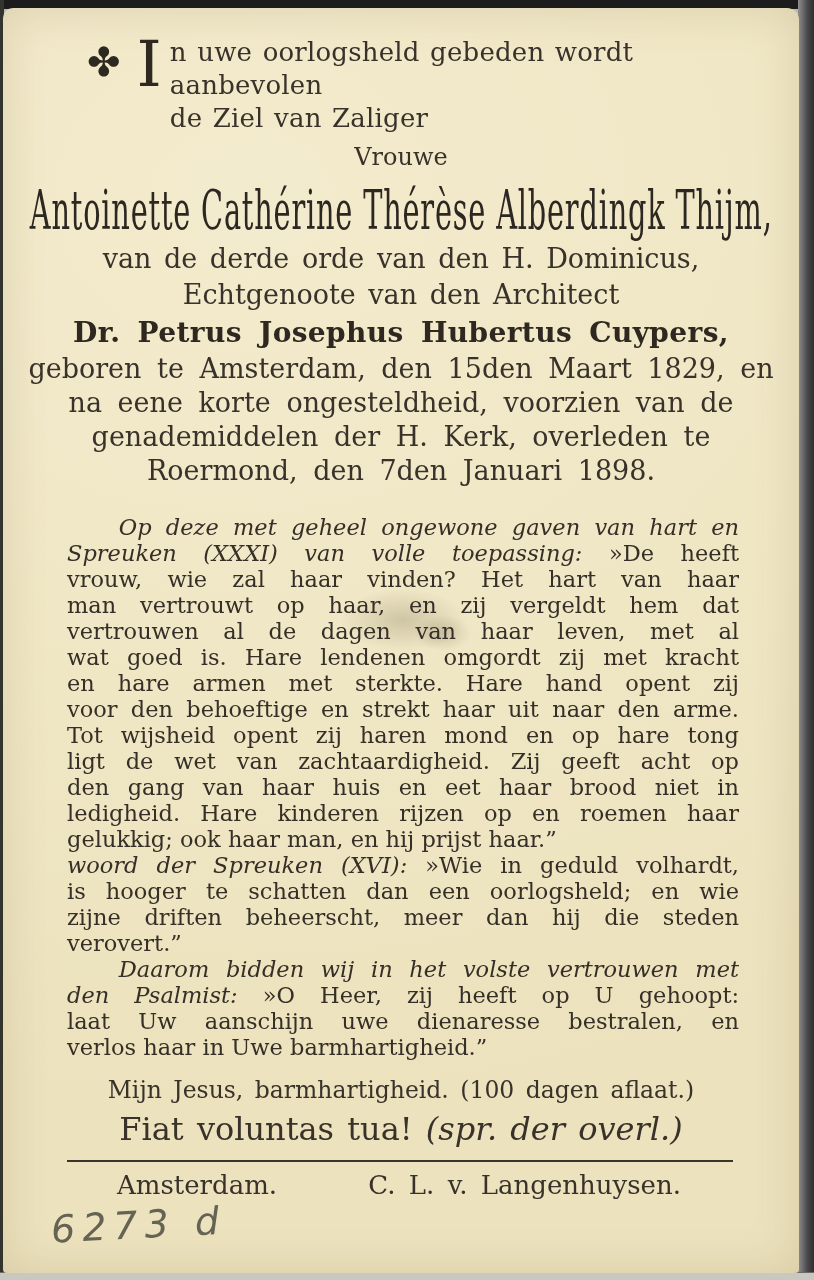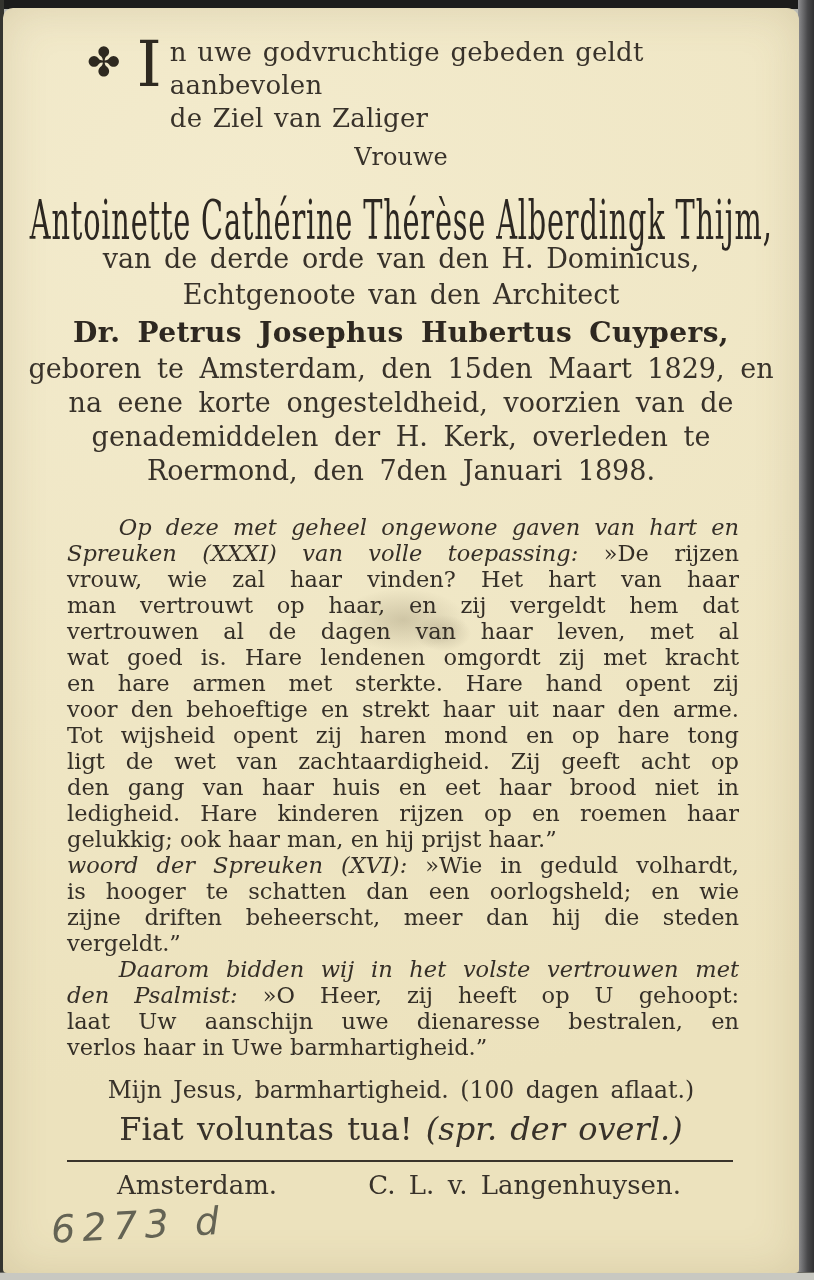--- a/index.html
+++ b/index.html
@@ -24,21 +24,21 @@
     box-shadow: inset 0 0 45px rgba(120,100,55,0.18);
   }
   .center{text-align:center;}
   
   .intro{display:flex;align-items:flex-start;margin:26px 56px 0 84px;}
   .cross{font-family:"DejaVu Sans",sans-serif;font-size:40px;line-height:1;margin:8px 16px 0 0;color:#2e2920;}
   .dropcap{font-size:64px;line-height:0.88;margin:2px 8px 0 0;color:#2e2920;}
   .intro-lines{font-size:26px;line-height:33px;letter-spacing:0.2px;word-spacing:2px;padding-top:2px;}
   .vrouwe{margin-top:8px;font-size:24px;word-spacing:2px;}
   
-  .title-wrap{margin-top:8px;height:62px;display:flex;justify-content:center;align-items:flex-end;overflow:visible;}
+  .title-wrap{margin-top:8px;height:62px;display:flex;justify-content:center;align-items:center;overflow:visible;}
   .title{white-space:nowrap;font-size:36px;letter-spacing:1px;color:#2c2721;
     transform:scale(0.80,1.52);transform-origin:50% 50%;}
   .subline{font-size:27px;line-height:36px;word-spacing:4px;}
   .husband{margin-top:3px;font-size:28px;font-weight:bold;word-spacing:7px;letter-spacing:0.4px;color:#2e2820;}
   .vitals div{font-size:27px;line-height:34px;word-spacing:7px;}
   .vitals{margin-top:3px;}
   
   .bodytext{margin:26px 60px 0 64px;font-size:22.5px;line-height:26px;color:#352f27;}
   .jline{text-align:justify;text-align-last:justify;-moz-text-align-last:justify;white-space:nowrap;}
   .jline.last{text-align-last:left;-moz-text-align-last:left;}
@@ -63,21 +63,21 @@
 <div class="frame-left"></div>
 <div class="frame-right"></div>
 <div class="frame-bottom"></div>
 
 <div class="card">
 
   <div class="intro">
     <span class="cross">✤</span>
     <span class="dropcap">I</span>
     <span class="intro-lines">
-      <div>n uwe godvruchtige gebeden geldt aanbevolen</div>
+      <div>n uwe oorlogsheld gebeden wordt aanbevolen</div>
       <div>de Ziel van Zaliger</div>
     </span>
   </div>
 
   <div class="vrouwe center">Vrouwe</div>
 
   <div class="title-wrap">
     <span class="title">Antoinette Cathérine Thérèse Alberdingk Thijm,</span>
   </div>
 
@@ -89,38 +89,38 @@
   <div class="vitals">
     <div class="center">geboren te Amsterdam, den 15den Maart 1829, en</div>
     <div class="center">na eene korte ongesteldheid, voorzien van de</div>
     <div class="center">genademiddelen der H. Kerk, overleden te</div>
     <div class="center">Roermond, den 7den Januari 1898.</div>
   </div>
 
   <div class="bodytext">
       <div>
         <div class="jline first"><span class="it">Op deze met geheel ongewone gaven van hart en</span></div>
-        <div class="jline"><span class="it">Spreuken (XXXI) van volle toepassing: </span><span>»De rijzen</span></div>
+        <div class="jline"><span class="it">Spreuken (XXXI) van volle toepassing: </span><span>»De heeft</span></div>
         <div class="jline"><span>vrouw, wie zal haar vinden? Het hart van haar</span></div>
         <div class="jline"><span>man vertrouwt op haar, en zij vergeldt hem dat</span></div>
         <div class="jline"><span>vertrouwen al de dagen van haar leven, met al</span></div>
         <div class="jline"><span>wat goed is. Hare lendenen omgordt zij met kracht</span></div>
         <div class="jline"><span>en hare armen met sterkte. Hare hand opent zij</span></div>
         <div class="jline"><span>voor den behoeftige en strekt haar uit naar den arme.</span></div>
         <div class="jline"><span>Tot wijsheid opent zij haren mond en op hare tong</span></div>
         <div class="jline"><span>ligt de wet van zachtaardigheid. Zij geeft acht op</span></div>
         <div class="jline"><span>den gang van haar huis en eet haar brood niet in</span></div>
         <div class="jline"><span>ledigheid. Hare kinderen rijzen op en roemen haar</span></div>
         <div class="jline last"><span>gelukkig; ook haar man, en hij prijst haar.”</span></div>
       </div>
       <div>
         <div class="jline"><span class="it">woord der Spreuken (XVI): </span><span>»Wie in geduld volhardt,</span></div>
         <div class="jline"><span>is hooger te schatten dan een oorlogsheld; en wie</span></div>
         <div class="jline"><span>zijne driften beheerscht, meer dan hij die steden</span></div>
-        <div class="jline last"><span>vergeldt.”</span></div>
+        <div class="jline last"><span>verovert.”</span></div>
       </div>
       <div>
         <div class="jline first"><span class="it">Daarom bidden wij in het volste vertrouwen met</span></div>
         <div class="jline"><span class="it">den Psalmist: </span><span>»O Heer, zij heeft op U gehoopt:</span></div>
         <div class="jline"><span>laat Uw aanschijn uwe dienaresse bestralen, en</span></div>
         <div class="jline last"><span>verlos haar in Uwe barmhartigheid.”</span></div>
       </div>
     </div>
 
   <div class="prayer1 center">Mijn Jesus, barmhartigheid.  (100 dagen aflaat.)</div>

